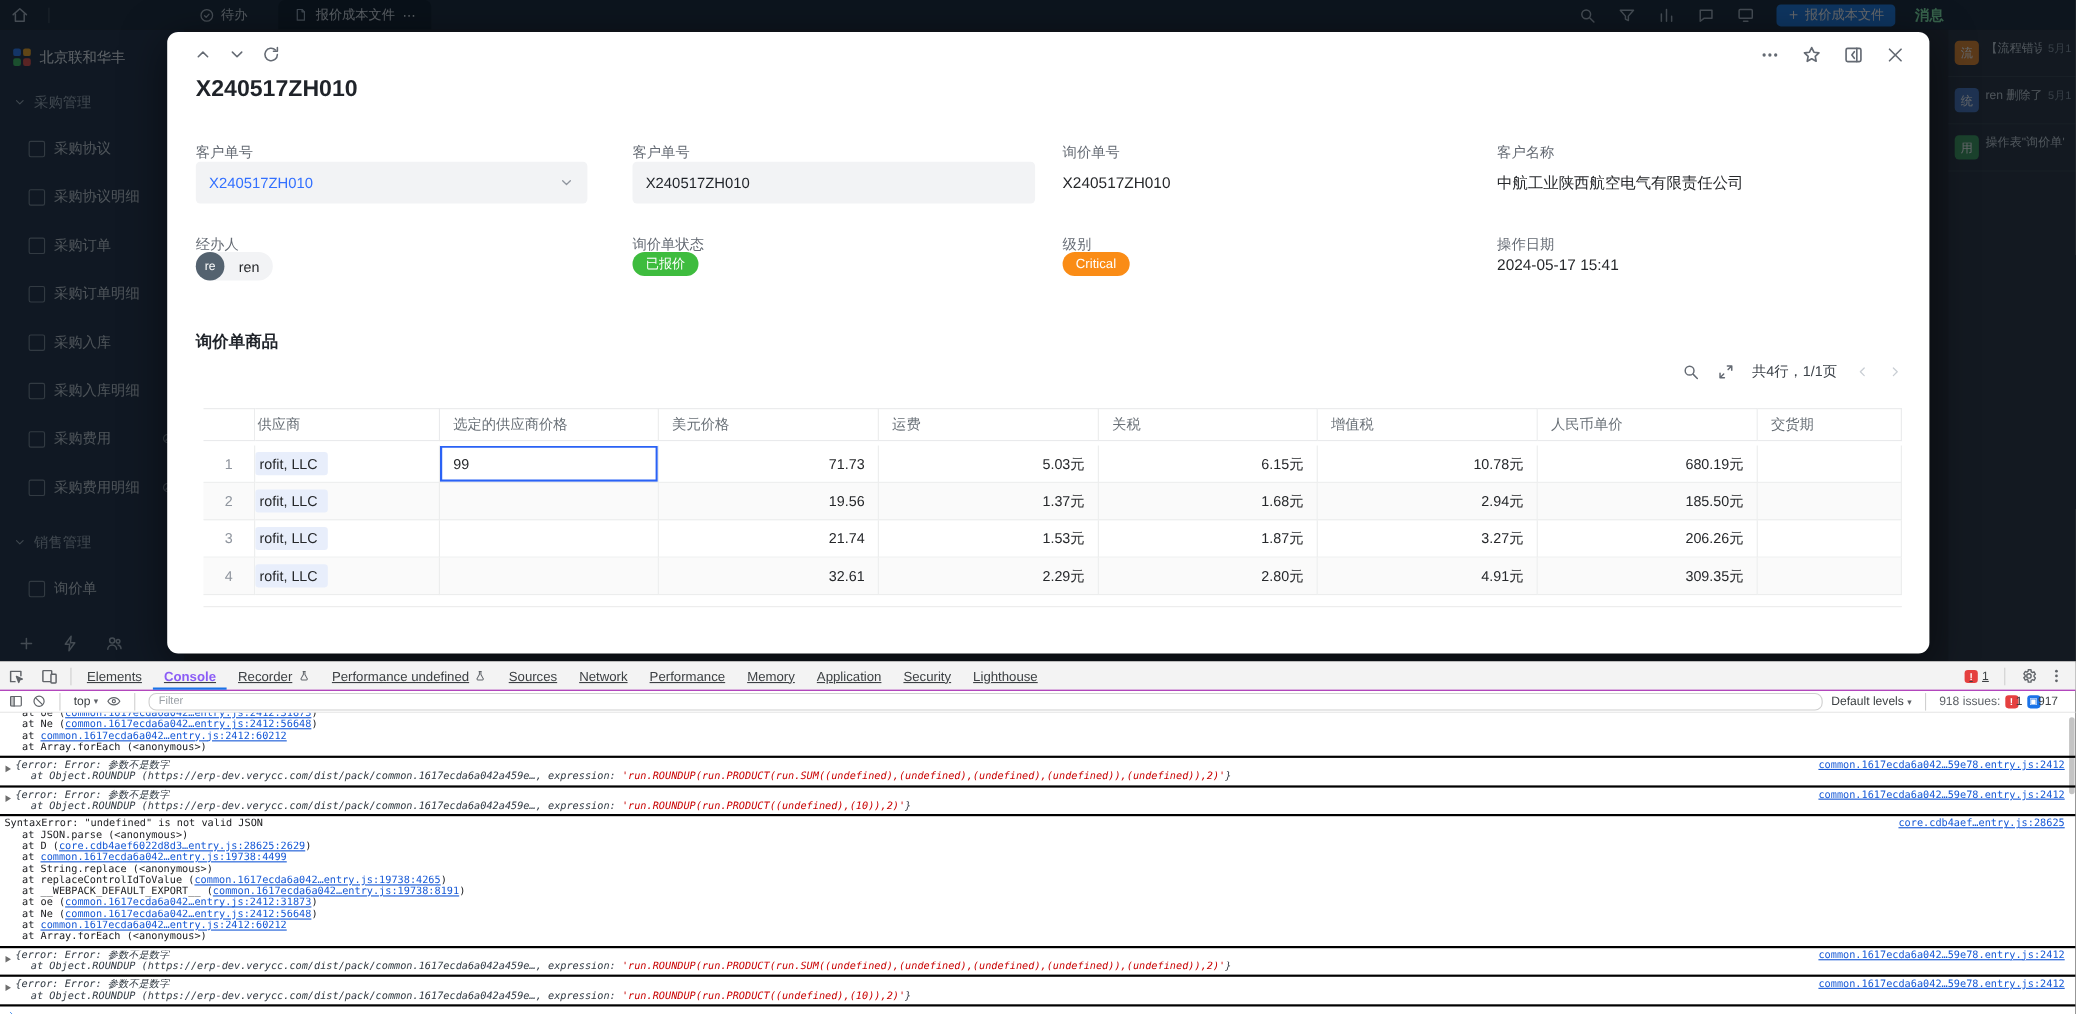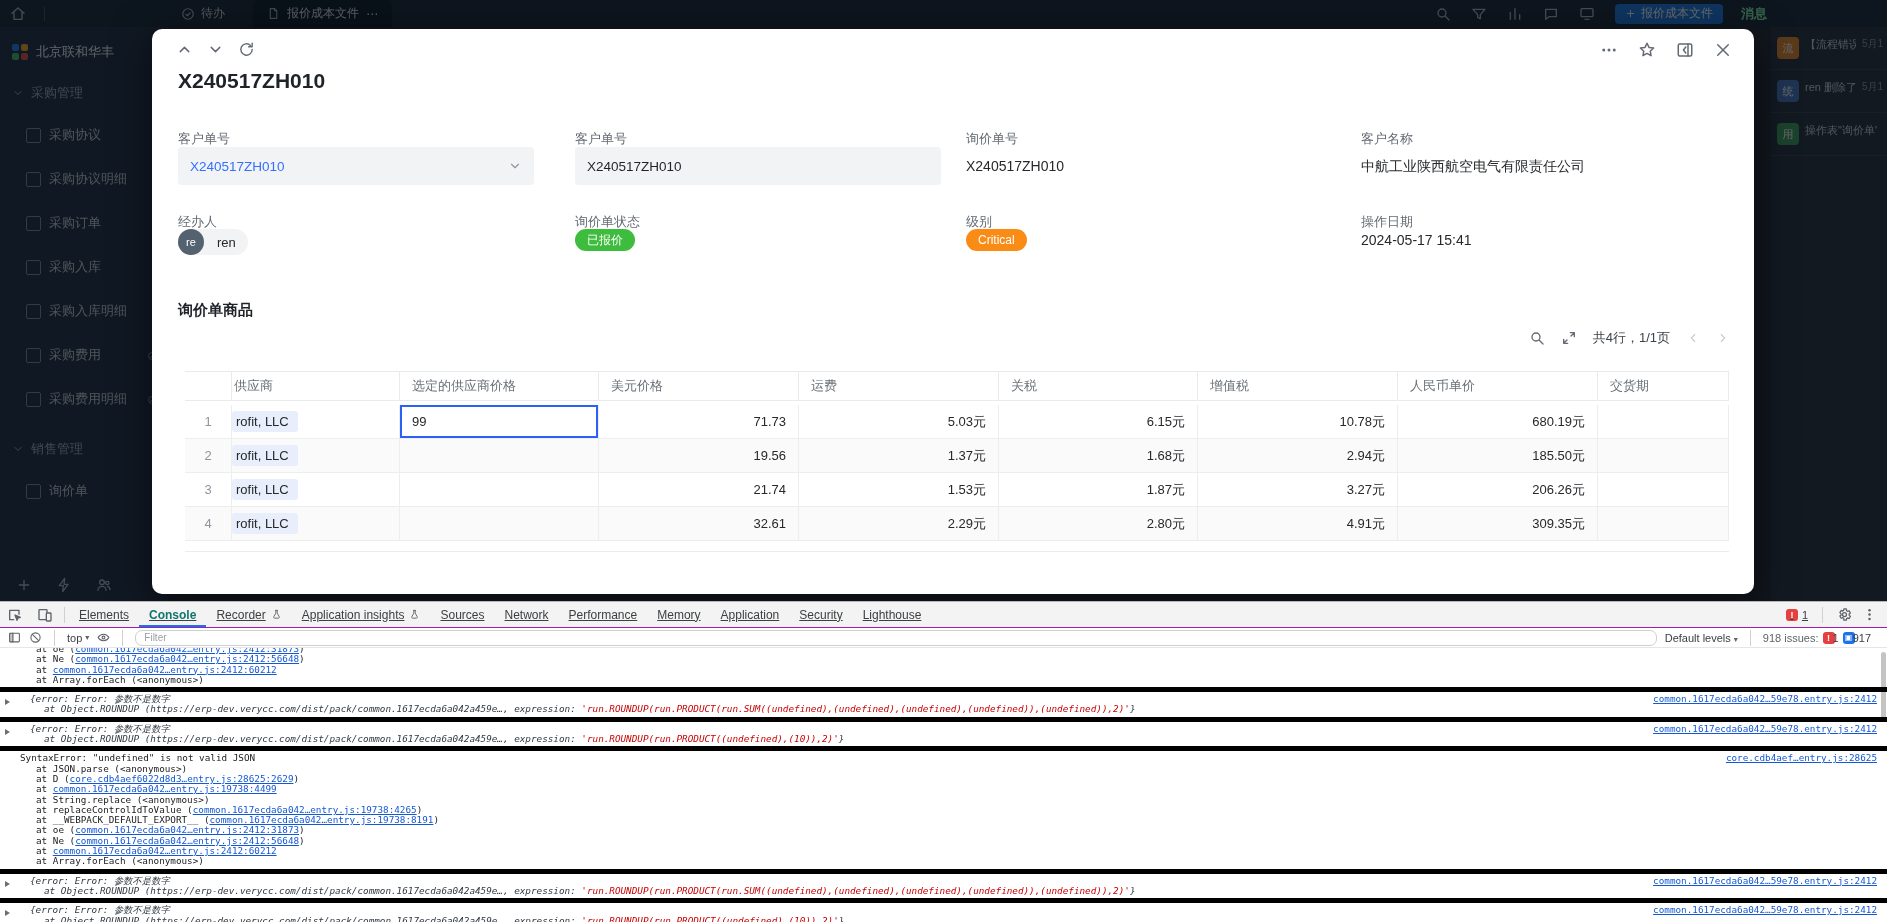--- a/index.html
+++ b/index.html
@@ -88,42 +88,42 @@
   .chip{background:#e8eefb;border-radius:3px;padding:3px 9px 3px 4px;color:#26282b;}
   .selcell{box-shadow:inset 0 0 0 2px #2a62f5;background:#fff;position:relative;z-index:2;}
   .tbl-endline{left:33px;top:522px;width:1544px;border-top:1px solid #ececec;height:0;}
 
   
   .devtools{left:0;top:601px;width:1887px;height:321px;background:#fff;border-top:1px solid #b6b6b6;font-size:12px;color:#3c4043;}
   .dt-tabbar{height:25px;background:#f3f3f3;border-bottom:1px solid #a21caf;display:flex;align-items:center;text-decoration:underline;}
   .dt-lico{width:16px;height:16px;margin:0 7px;color:#5f6368;}
   .dt-vsep{width:1px;height:16px;background:#d0d0d0;margin:0 4px;}
   .dt-tab{padding:0 10px;height:25px;display:flex;align-items:center;gap:5px;color:#3c4043;box-sizing:border-box;}
-  .dt-tab.active{color:#0f766e;border-bottom:2px solid #1a73e8;font-weight:bold;padding-top:2px;}
+  .dt-tab.active{color:#8b5cf6;border-bottom:2px solid #1a73e8;font-weight:bold;padding-top:2px;}
   .dt-flask{width:11px;height:11px;color:#5f6368;}
   .dt-right{margin-left:auto;display:flex;align-items:center;gap:10px;padding-right:10px;}
   .err-badge{background:#e5403f;color:#fff;border-radius:3px;width:12px;height:12px;font-size:9px;font-weight:bold;
     display:flex;align-items:center;justify-content:center;}
   .info-badge{background:#1a73e8;color:#fff;border-radius:3px;width:12px;height:12px;font-size:8px;
     display:flex;align-items:center;justify-content:center;}
   .dt-cnt{font-size:11px;color:#3c4043;margin-left:-6px;}
   .dt-gear,.dt-kebab{width:15px;height:15px;color:#5f6368;}
 
   .dt-toolbar{height:19px;border-bottom:1px solid #e6e6e6;display:flex;align-items:center;gap:8px;padding:0 8px;}
   .dtb-ico{width:13px;height:13px;color:#5f6368;}
   .dt-top{font-size:11px;color:#3c4043;display:flex;align-items:center;gap:3px;}
   .dt-filter{flex:1;height:14px;border:1px solid #cfcfcf;border-radius:7px;font-size:10px;padding:0 8px;
     color:#202124;outline:none;font-family:"Liberation Sans",sans-serif;}
   .dt-filter::placeholder{color:#9aa0a6;}
   .dt-levels{font-size:11px;color:#3c4043;}
   .dt-issues{display:flex;align-items:center;gap:4px;font-size:11px;color:#5f6368;padding-right:8px;}
 
   .console{height:276px;overflow:hidden;font-family:"DejaVu Sans Mono",monospace;font-size:9.3px;
     line-height:10.3px;color:#202124;position:relative;}
-  .cmsg{border-bottom:5px solid #000000;padding:2px 26px 2px 20px;position:relative;}
+  .cmsg{border-bottom:2px solid #000000;padding:2px 26px 2px 4px;position:relative;}
   .cmsg.cut{margin-top:-6px;}
   .cline{white-space:nowrap;overflow:hidden;}
   .cline.ind{padding-left:16px;}
   .cline.ind2{padding-left:24px;}
   .clink{color:#1558d6;text-decoration:underline;cursor:pointer;}
   .cstr{color:#c80000;}
   .cgroup .prev{font-style:italic;color:#303942;}
   .caret{position:absolute;left:5px;top:7px;width:0;height:0;border-left:5px solid #6e6e6e;
     border-top:3.5px solid transparent;border-bottom:3.5px solid transparent;}
   .csrc{position:absolute;right:10px;top:2px;color:#1558d6;text-decoration:underline;cursor:pointer;}
@@ -227,20 +227,24 @@
       <div class="sb-item">
          <span class="sb-ico"></span>
          <span class="sb-lbl">采购协议明细</span>
          </div>
       <div class="sb-item">
          <span class="sb-ico"></span>
          <span class="sb-lbl">采购订单</span>
          </div>
       <div class="sb-item">
          <span class="sb-ico"></span>
+         <span class="sb-lbl">采购订单明细</span>
+         </div>
+      <div class="sb-item">
+         <span class="sb-ico"></span>
          <span class="sb-lbl">采购入库</span>
          </div>
       <div class="sb-item">
          <span class="sb-ico"></span>
          <span class="sb-lbl">采购入库明细</span>
          </div>
       <div class="sb-item">
          <span class="sb-ico"></span>
          <span class="sb-lbl">采购费用</span>
          <span class="sb-eye">⊘</span>
@@ -505,21 +509,21 @@
         <div class="dt-tab">
        <span>Recorder</span>
        <span class="dt-flask">
             <svg viewBox="0 0 24 24" fill="none" stroke="currentColor" stroke-width="2" stroke-linecap="round" stroke-linejoin="round">
               <path d="M10 3h4"></path>
               <path d="M13.5 3v6l4.3 7.8A2 2 0 0 1 16 20H8a2 2 0 0 1-1.8-3.2L10.5 9V3"></path>
             </svg>
           </span>
         </div>
         <div class="dt-tab">
-       <span>Application insights</span>
+       <span>Performance undefined</span>
        <span class="dt-flask">
             <svg viewBox="0 0 24 24" fill="none" stroke="currentColor" stroke-width="2" stroke-linecap="round" stroke-linejoin="round">
               <path d="M10 3h4"></path>
               <path d="M13.5 3v6l4.3 7.8A2 2 0 0 1 16 20H8a2 2 0 0 1-1.8-3.2L10.5 9V3"></path>
             </svg>
           </span>
         </div>
         <div class="dt-tab">
        <span>Sources</span>
        </div>

